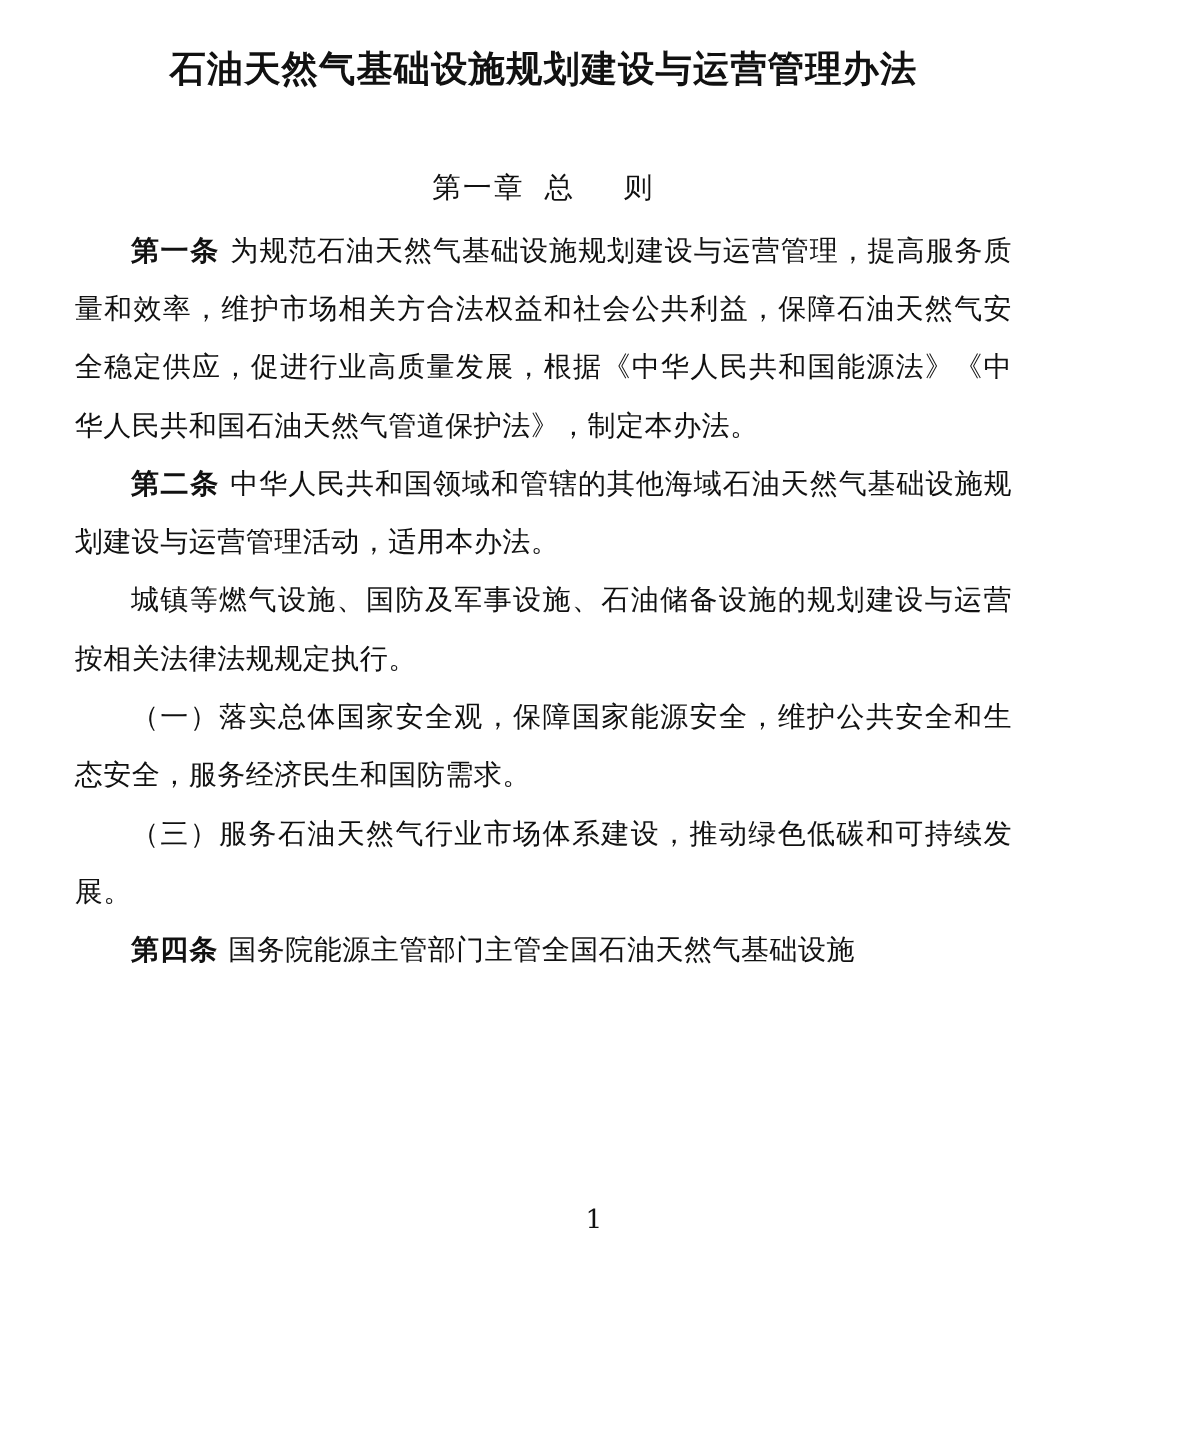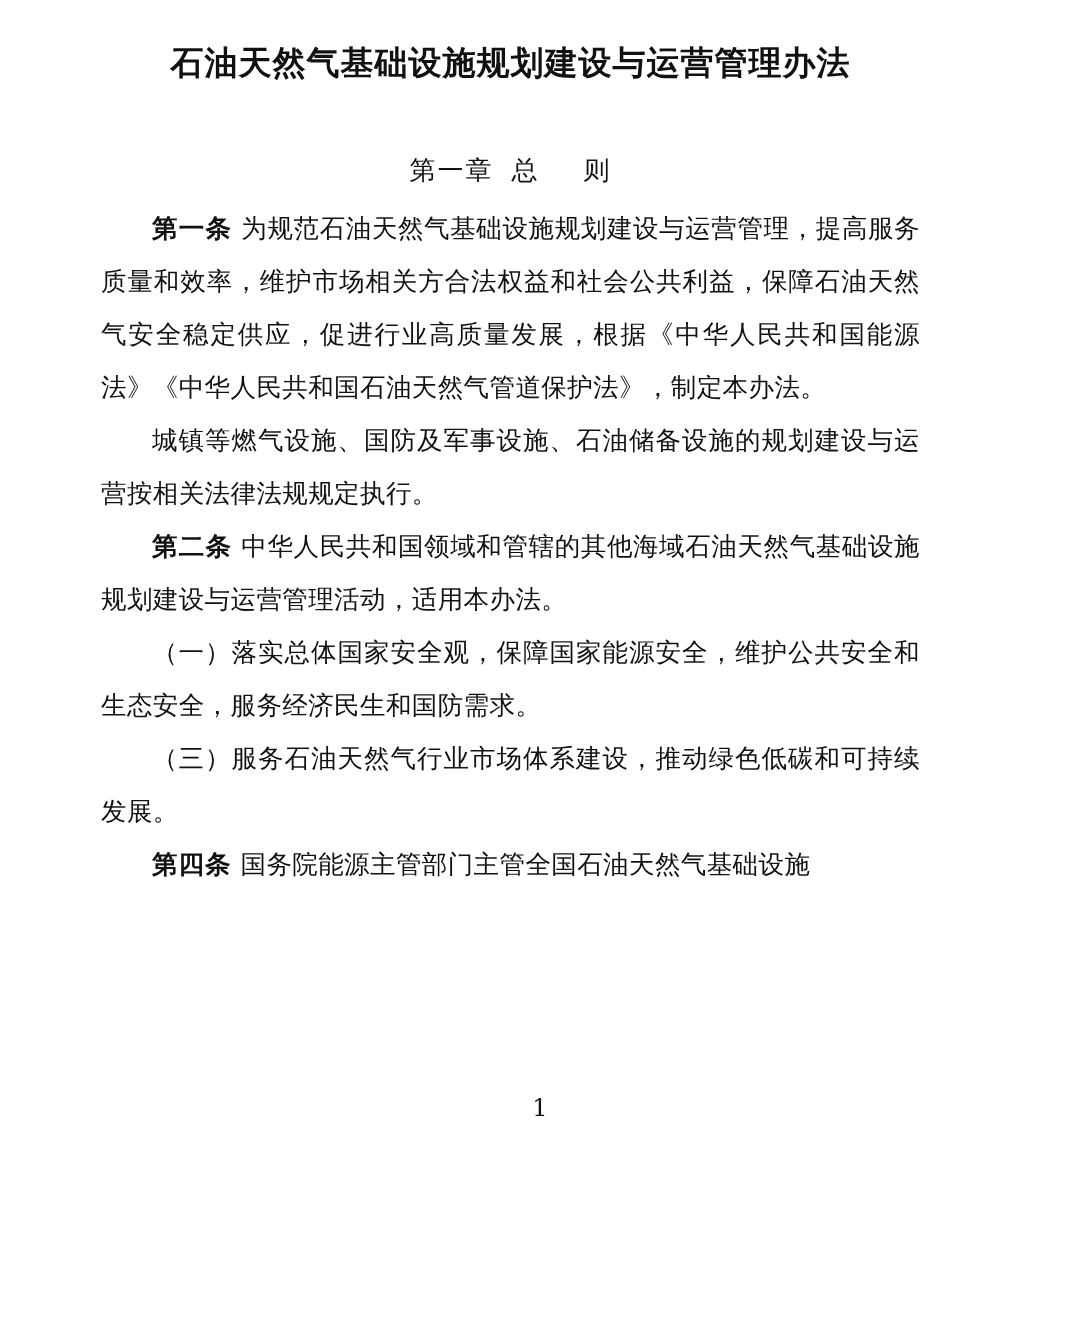--- a/index.html
+++ b/index.html
@@ -12,21 +12,21 @@
     height: 1320px;
     font-family: "DejaVu Serif", "Liberation Serif", serif;
     color: #111111;
     position: relative;
     overflow: hidden;
   }
   .page {
     width: 1080px;
     height: 1180px;
     box-sizing: border-box;
-    padding: 30px 160px 0 101px;
+    padding: 30px 160px 0 68px;
     position: relative;
   }
   .doc-title {
     text-align: center;
     font-size: 33px;
     font-weight: bold;
     letter-spacing: 1px;
     line-height: 1.3;
     margin: 12px 0 0 0;
     white-space: nowrap;
@@ -86,25 +86,25 @@
 
   <div class="chapter-heading">
     <span>第一章</span><span class="gap-sm"></span><span>总</span><span class="gap-lg"></span><span>则</span>
   </div>
 
   <p class="para first-of-block">
     <span class="art-label">第一条</span><span class="art-space"></span><span>为规范石油天然气基础设施规划建设与运营管理，提高服务质量和效率，维护市场相关方合法权益和社会公共利益，保障石油天然气安全稳定供应，促进行业高质量发展，根据《中华人民共和国能源法》《中华人民共和国石油天然气管道保护法》，制定本办法。</span>
   </p>
 
   <p class="para">
-    <span>城镇等燃气设施、国防及军事设施、石油储备设施的规划建设与运营按相关法律法规规定执行。</span>
+    <span class="art-label">第二条</span><span class="art-space"></span><span>中华人民共和国领域和管辖的其他海域石油天然气基础设施规划建设与运营管理活动，适用本办法。</span>
   </p>
 
   <p class="para">
-    <span class="art-label">第二条</span><span class="art-space"></span><span>中华人民共和国领域和管辖的其他海域石油天然气基础设施规划建设与运营管理活动，适用本办法。</span>
+    <span>城镇等燃气设施、国防及军事设施、石油储备设施的规划建设与运营按相关法律法规规定执行。</span>
   </p>
 
 
   <p class="para">
     <span>（一）落实总体国家安全观，保障国家能源安全，维护公共安全和生态安全，服务经济民生和国防需求。</span>
   </p>
 
 
   <p class="para">
     <span>（三）服务石油天然气行业市场体系建设，推动绿色低碳和可持续发展。</span>

